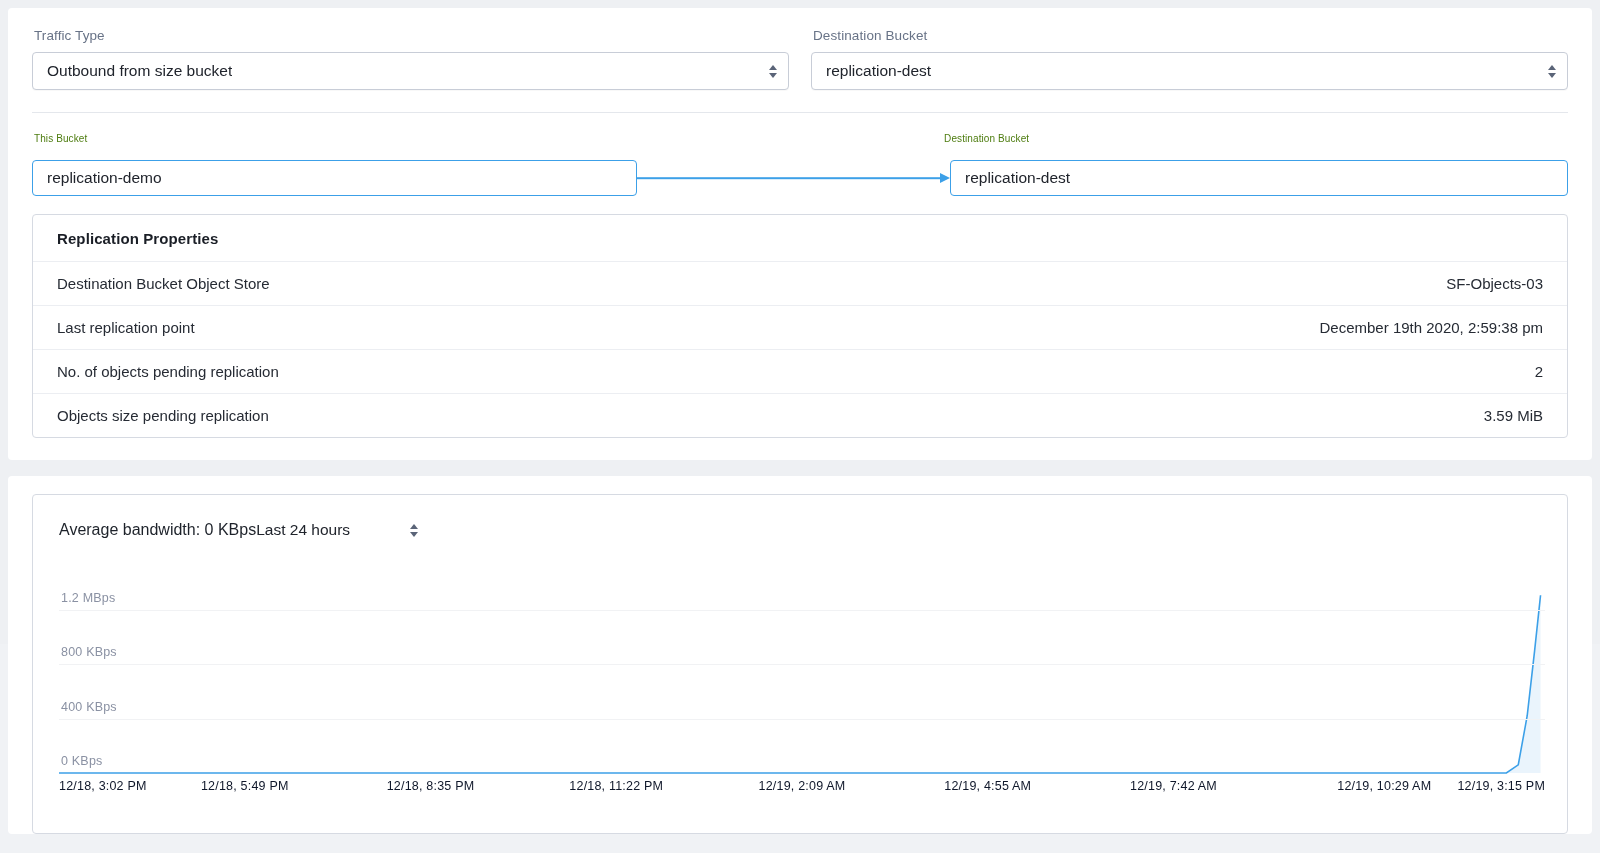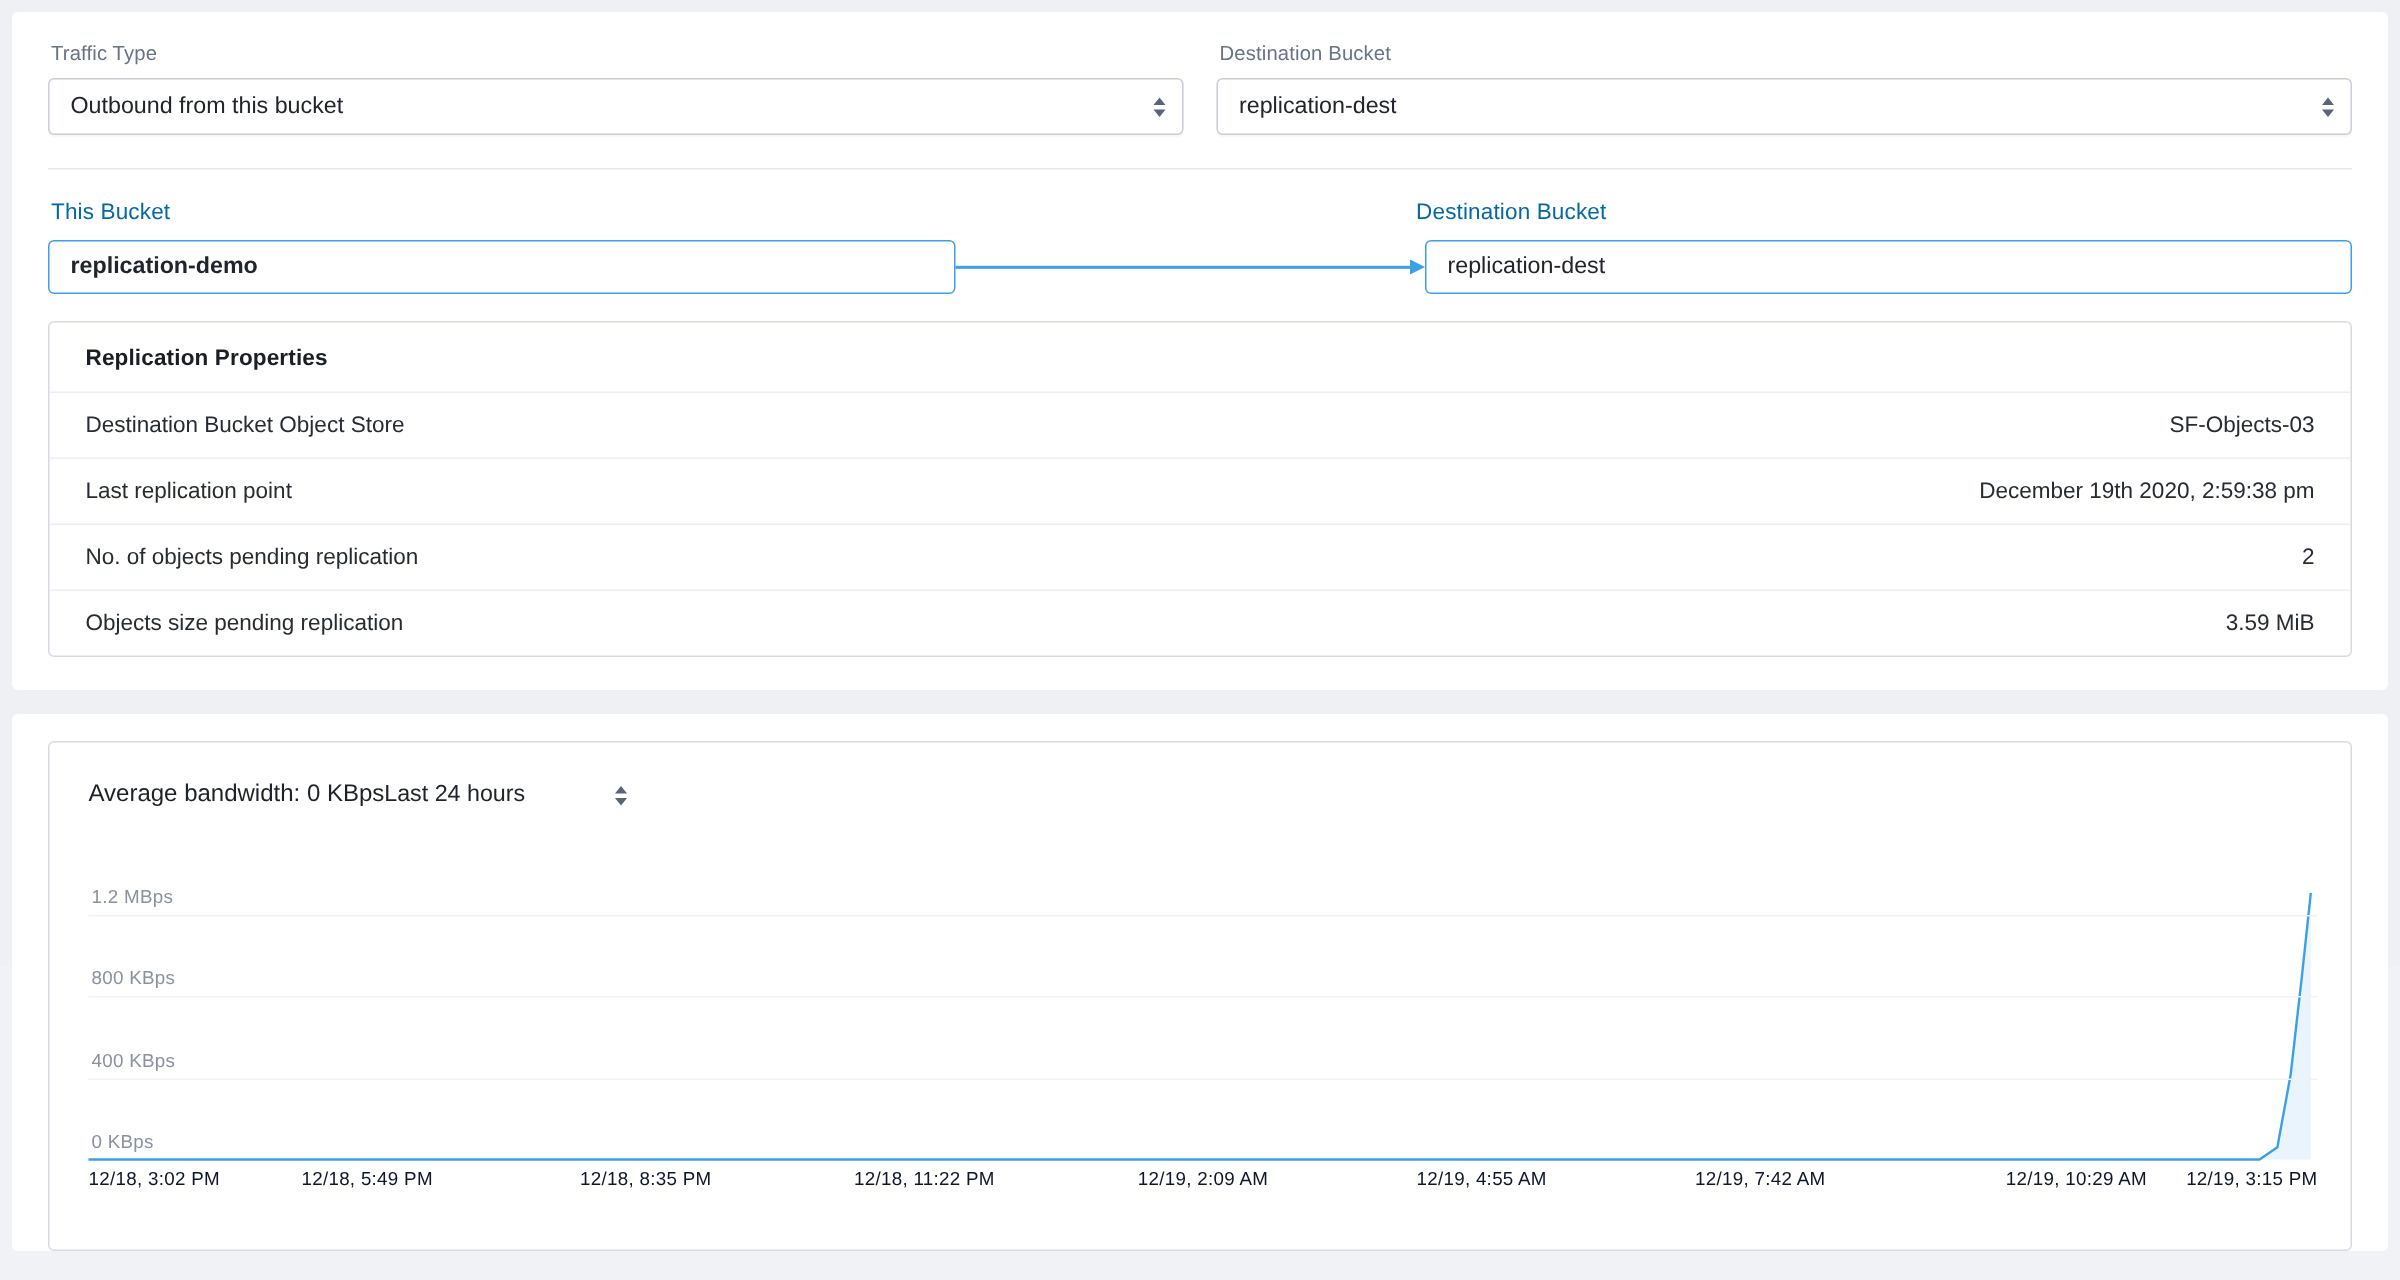--- a/index.html
+++ b/index.html
@@ -96,22 +96,22 @@
   .flow {
     margin-top: 20px;
     position: relative;
   }
   .flow-labels {
     display: flex;
     position: relative;
     height: 18px;
   }
   .flow-label {
-    font-size: 15px;
-    color: #0369a1;
+    font-size: 10px;
+    color: #4d7c0f;
     position: absolute;
     letter-spacing: 0.1px;
   }
   .flow-label.left  { left: 2px; }
   .flow-label.right { left: 50.2%; margin-left: 141px; }
 
   .flow-boxes {
     margin-top: 9px;
     display: flex;
     align-items: center;
@@ -125,21 +125,21 @@
     background: #fff;
     display: flex;
     align-items: center;
     padding: 0 14px;
     font-size: 15.5px;
     color: #20242c;
     white-space: nowrap;
     overflow: hidden;
     text-overflow: ellipsis;
   }
-  .bucket-src  { width: 605px; font-weight: bold; }
+  .bucket-src  { width: 605px; }
   .bucket-dst  { flex: 1; margin-left: 0; }
 
   .connector {
     flex: 0 0 auto;
     width: 313px;
     height: 36px;
     position: relative;
   }
   .connector::before {
     content: "";
@@ -295,21 +295,21 @@
 
 <div class="page">
 
   <section class="panel panel-top">
 
     <div class="select-row">
 
       <div class="select-group">
         <span class="field-label">Traffic Type</span>
         <div class="select-box">
-          <span class="val">Outbound from this bucket</span>
+          <span class="val">Outbound from size bucket</span>
           <span class="stepper">
             <i class="up"></i>
               <i class="down"></i>
           </span>
         </div>
       </div>
 
       <div class="select-group">
         <span class="field-label">Destination Bucket</span>
         <div class="select-box">

